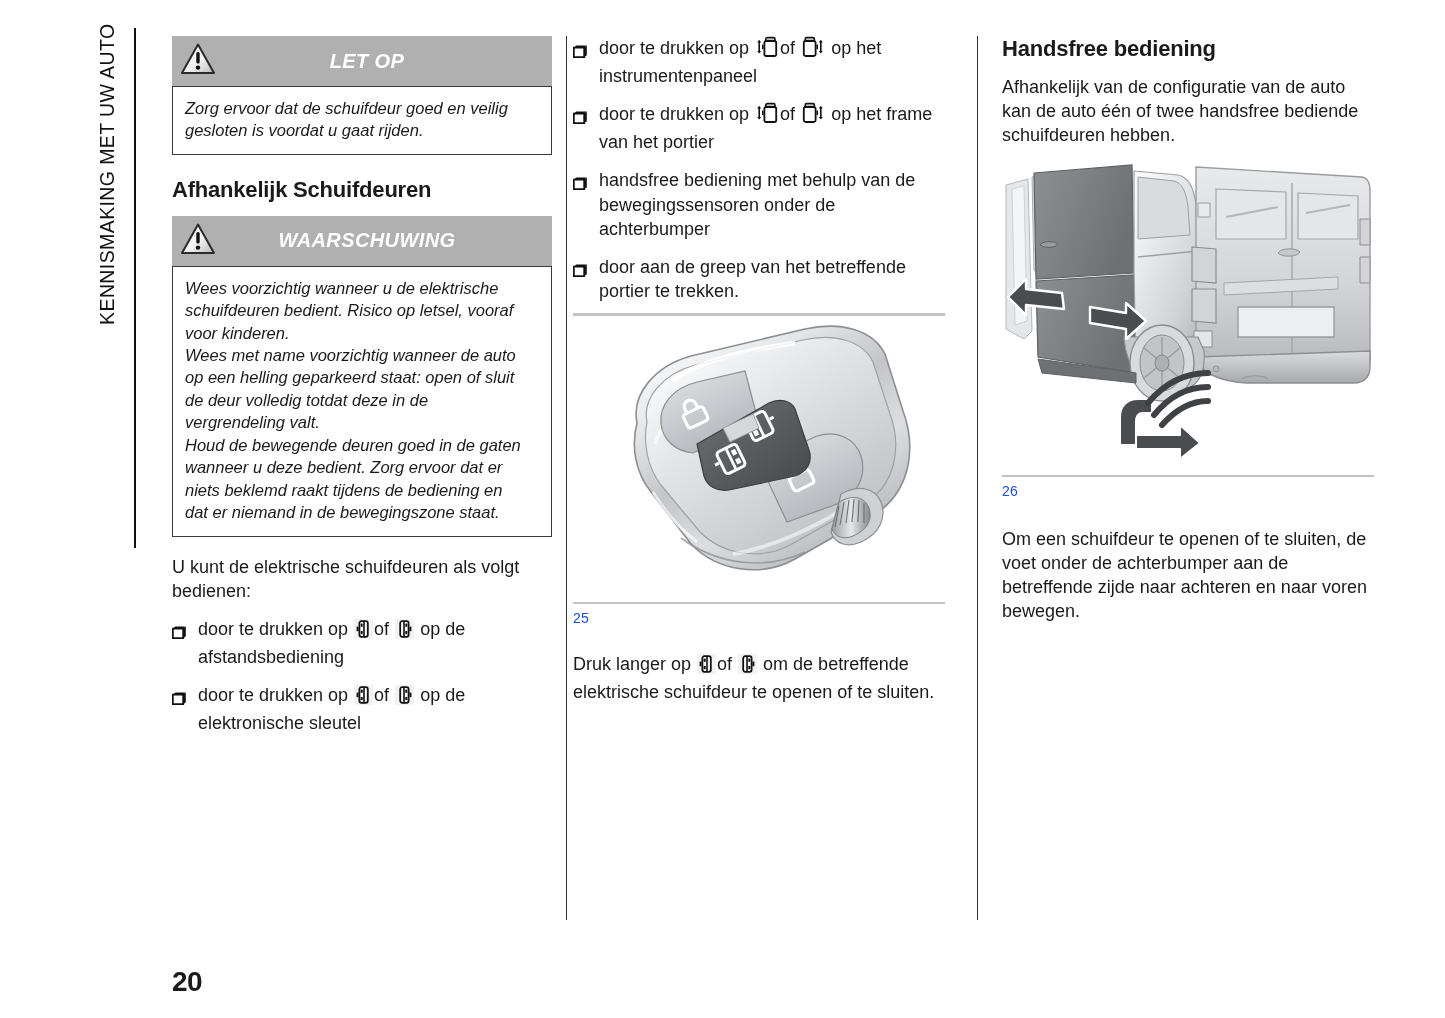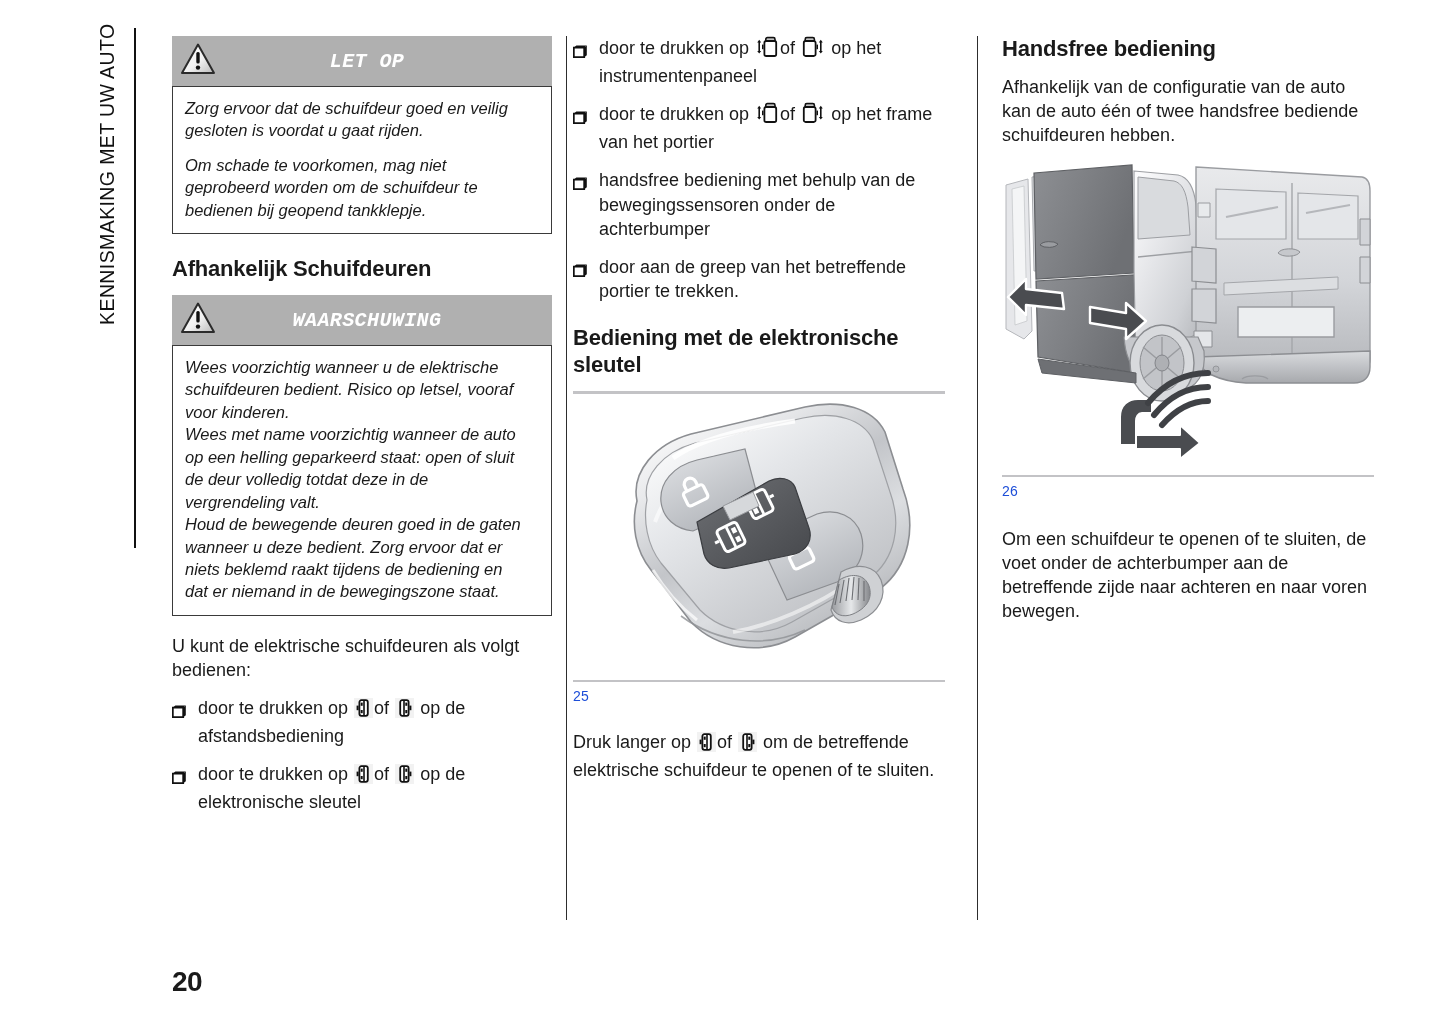--- a/index.html
+++ b/index.html
@@ -73,21 +73,20 @@
   .divider.d2 { left: 977px; }
 
   
   .notice { margin-bottom: 6px; }
   .notice-head {
     background: #b0b0b0;
     height: 50px;
     display: flex;
     align-items: center;
     position: relative;
-    font-family: Liberation Mono, monospace;
   }
   .notice-head .tri {
     margin-left: 8px;
     flex: 0 0 auto;
   }
   .notice-head .htitle {
     flex: 1 1 auto;
     text-align: center;
     font-style: italic;
     font-weight: bold;
@@ -204,21 +203,20 @@
             </defs>
             <path d="M18 2.5 L34 31 L2 31 Z" fill="url(#trg1)" stroke="#2b2b2b" stroke-width="2" stroke-linejoin="round"></path>
             <rect x="16.3" y="10" width="3.4" height="11.5" rx="1.5" fill="#111"></rect>
             <circle cx="18" cy="25.6" r="2.2" fill="#111"></circle>
           </svg>
         </span>
         <span class="htitle">LET OP</span>
       </div>
       <div class="notice-body">
         <p>Zorg ervoor dat de schuifdeur goed en veilig gesloten is voordat u gaat rijden.</p>
-        <p>Om schade te voorkomen, mag niet geprobeerd worden om de schuifdeur te bedienen bij geopend tankklepje.</p>
       </div>
     </div>
 
     <h2 class="sec">Afhankelijk Schuifdeuren</h2>
 
     <div class="notice">
       <div class="notice-head">
         <span class="tri">
           <svg width="36" height="34" viewBox="0 0 36 34">
             <defs>
@@ -381,21 +379,20 @@
           <svg width="15" height="13" viewBox="0 0 15 13">
             <path d="M0.8 2.6 h10.4 v9.6 h-10.4 Z" fill="#fff" stroke="#111" stroke-width="1.8"></path>
             <path d="M0.8 2.6 L3.4 0.6 h10.4 L11.2 2.6 Z" fill="#111"></path>
             <path d="M11.2 2.6 L13.8 0.6 v9.6 L11.2 12.2 Z" fill="#111"></path>
           </svg>
         </span>
         <span>door aan de greep van het betreffende portier te trekken.</span>
       </li>
     </ul>
 
-    <h2 class="sec">Bediening met de elektronische sleutel</h2>
 
     <div class="figbox">
       <div class="figrule"></div>
       <svg width="372" height="272" viewBox="0 0 372 272">
         <defs>
           <linearGradient id="bodyg" x1="0.15" y1="0" x2="0.85" y2="1">
             <stop offset="0" stop-color="#fdfdfd"></stop>
             <stop offset="0.2" stop-color="#e9eaec"></stop>
             <stop offset="0.45" stop-color="#c3c5c9"></stop>
             <stop offset="0.65" stop-color="#dcdee1"></stop>

